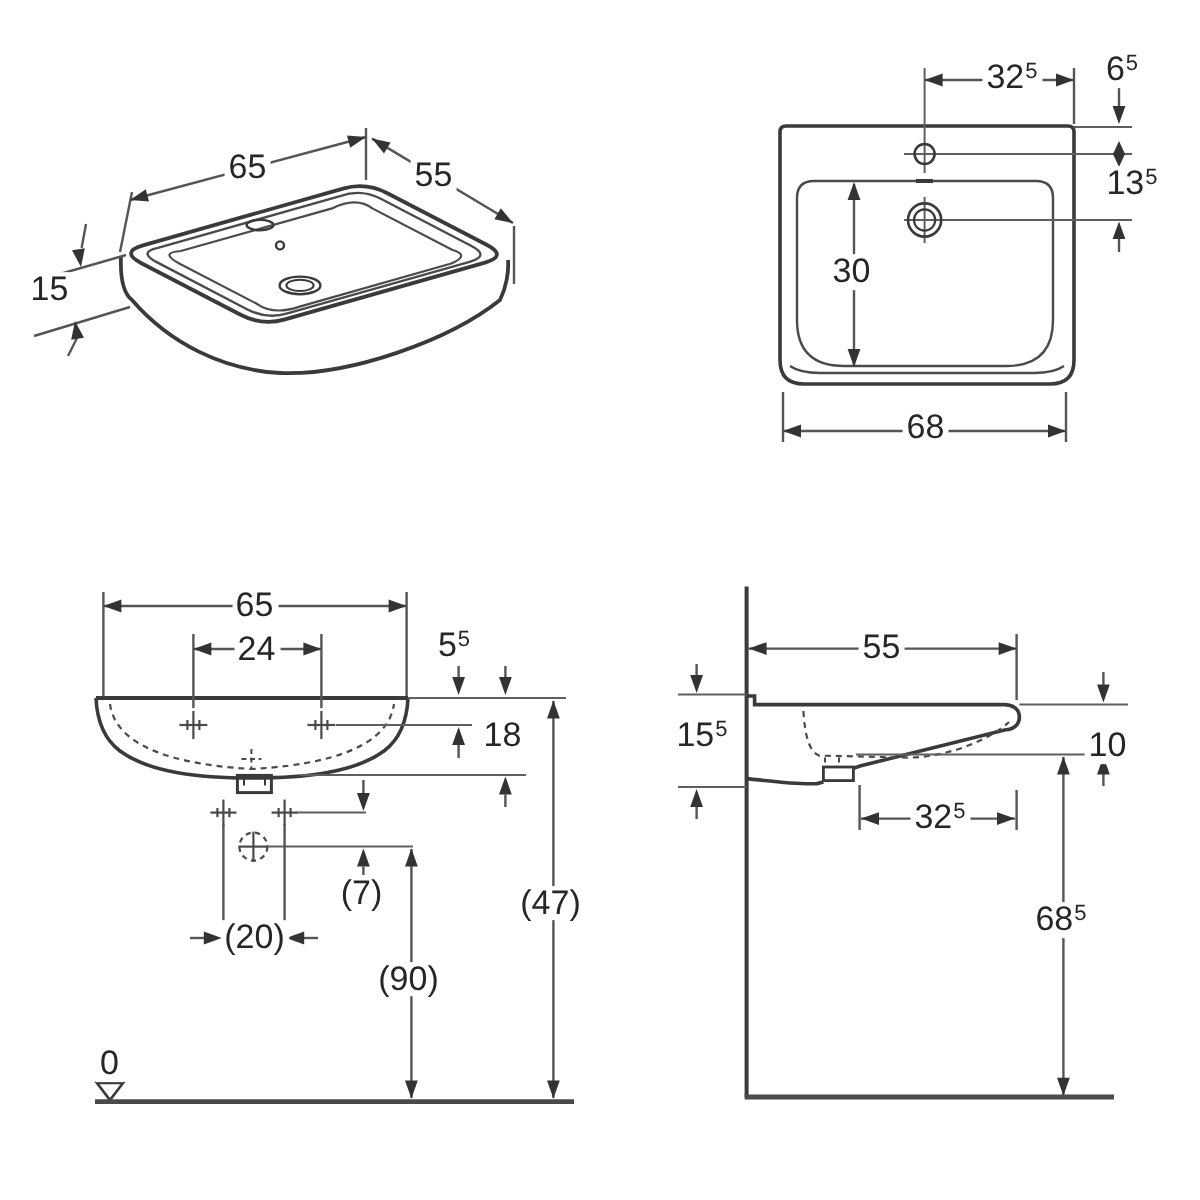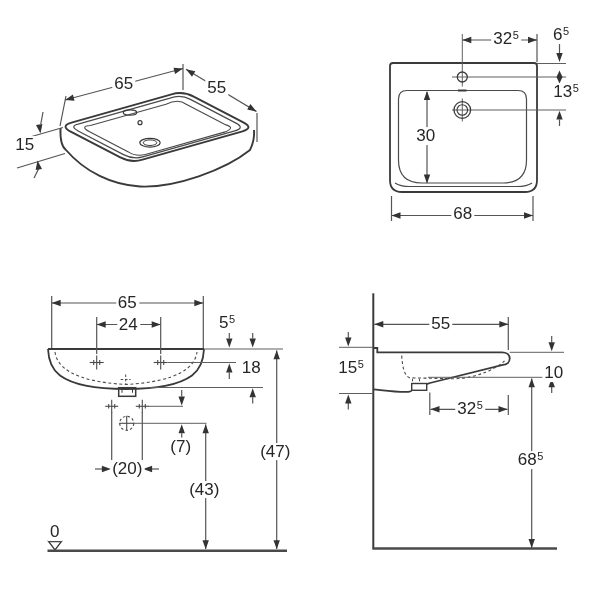--- a/index.html
+++ b/index.html
@@ -273,21 +273,21 @@
   <div class="dim" style="left:566px;top:92px"><span>13</span><span class="sup">5</span></div>
   <div class="dim" style="left:426px;top:136px"><span>30</span><span class="sup"></span></div>
   <div class="dim" style="left:463px;top:214px"><span>68</span><span class="sup"></span></div>
 
   <div class="dim" style="left:127.5px;top:303px"><span>65</span><span class="sup"></span></div>
   <div class="dim" style="left:128.5px;top:324.5px"><span>24</span><span class="sup"></span></div>
   <div class="dim" style="left:227px;top:323px"><span>5</span><span class="sup">5</span></div>
   <div class="dim" style="left:251.5px;top:367.5px"><span>18</span><span class="sup"></span></div>
   <div class="dim" style="left:181px;top:446.5px"><span>(7)</span><span class="sup"></span></div>
   <div class="dim" style="left:127.5px;top:469px"><span>(20)</span><span class="sup"></span></div>
-  <div class="dim" style="left:204.5px;top:489.5px"><span>(43)</span><span class="sup"></span></div>
+  <div class="dim" style="left:204.5px;top:489.5px"><span>(90)</span><span class="sup"></span></div>
   <div class="dim" style="left:275.5px;top:451.5px"><span>(47)</span><span class="sup"></span></div>
   <div class="dim" style="left:55px;top:532px"><span>0</span><span class="sup"></span></div>
 
   <div class="dim" style="left:441px;top:323.5px"><span>55</span><span class="sup"></span></div>
   <div class="dim" style="left:351px;top:368px"><span>15</span><span class="sup">5</span></div>
   <div class="dim" style="left:554px;top:373px"><span>10</span><span class="sup"></span></div>
   <div class="dim" style="left:470px;top:408.5px"><span>32</span><span class="sup">5</span></div>
   <div class="dim" style="left:530.5px;top:460px"><span>68</span><span class="sup">5</span></div>
 
 </div>

